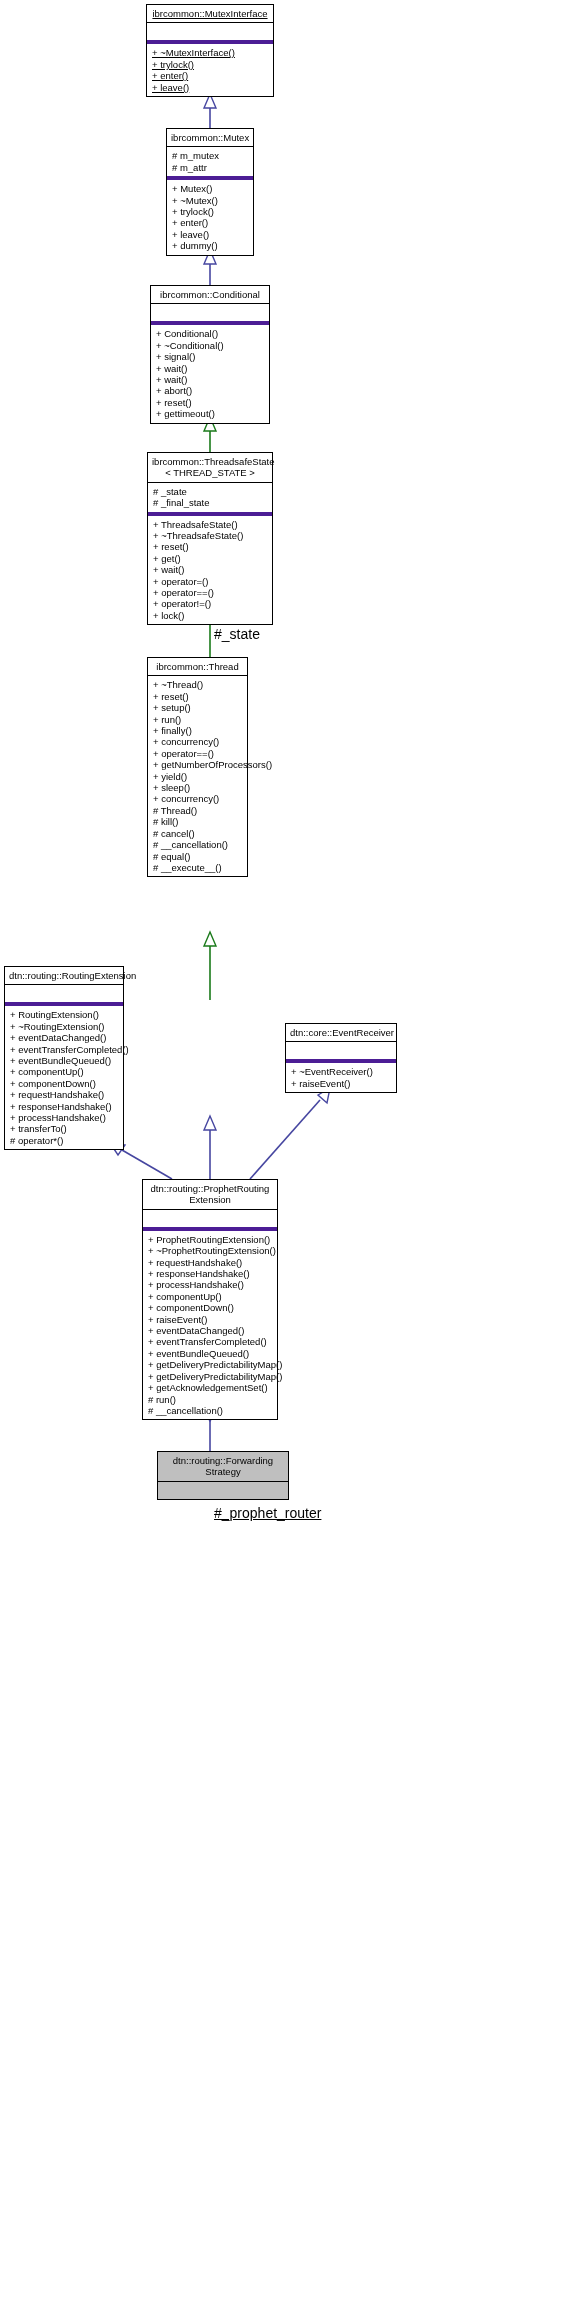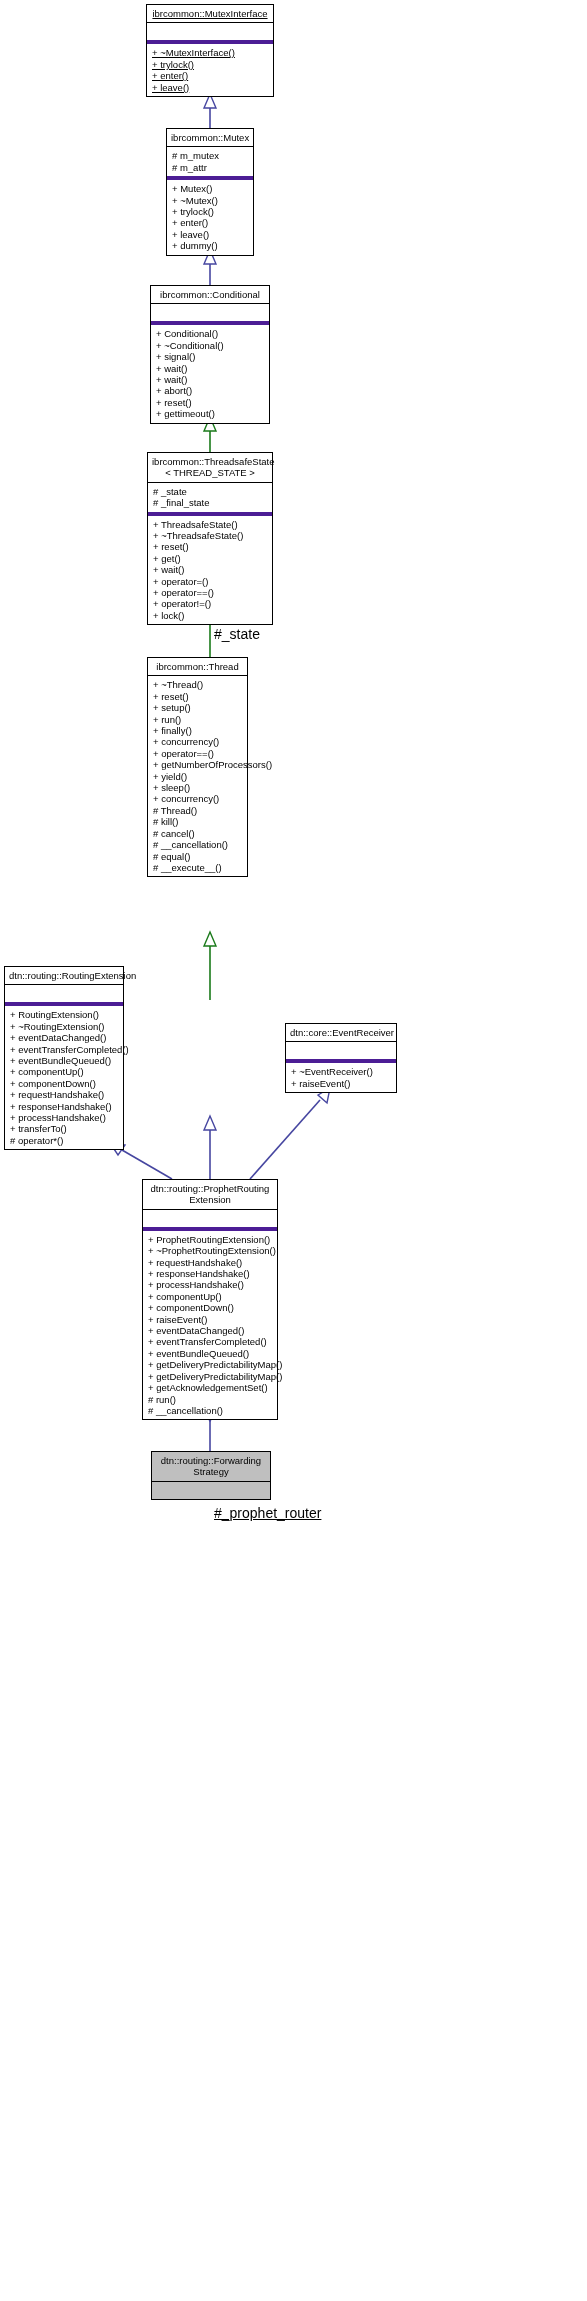--- a/index.html
+++ b/index.html
@@ -259,19 +259,19 @@
       <div class="member">+ getDeliveryPredictabilityMap()</div>
       <div class="member">+ getDeliveryPredictabilityMap()</div>
       <div class="member">+ getAcknowledgementSet()</div>
       <div class="member"># run()</div>
       <div class="member"># __cancellation()</div>
     </div>
   </div>
 
   <div class="edgelabel" style="left:213px; top:1508px;text-decoration:underline;">#_prophet_router</div>
 
-  <div class="umlbox focus" id="box-forwardingstrategy" style="left:151px; top:1451px; width:120px;">
+  <div class="umlbox focus" id="box-forwardingstrategy" style="left:157px; top:1451px; width:132px;">
     <div class="title">dtn::routing::Forwarding
 Strategy</div>
     <div class="compartment empty"></div>
   </div>
 
 </div>
 
 </body></html>

